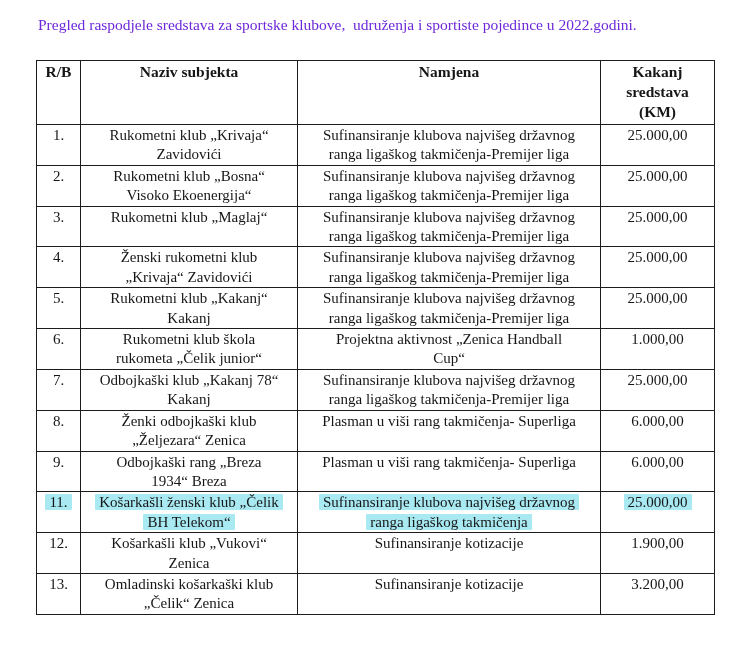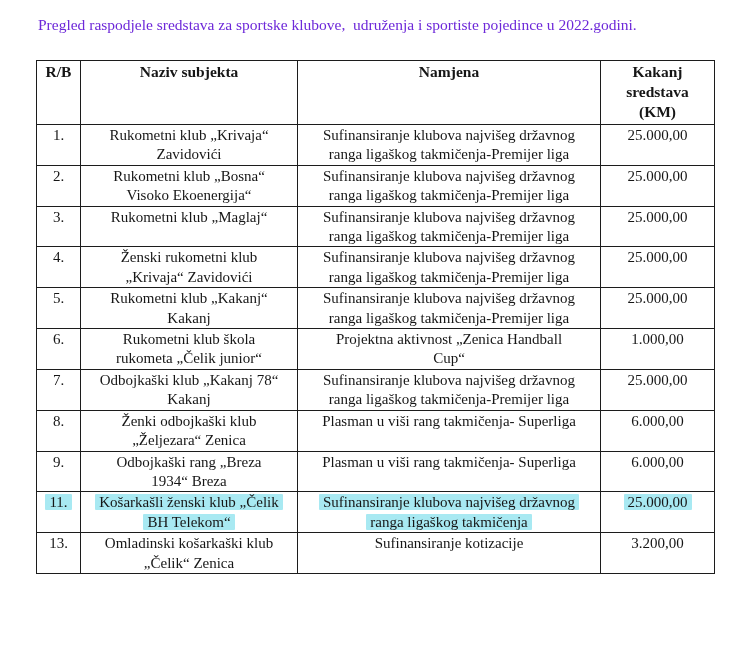--- a/index.html
+++ b/index.html
@@ -236,20 +236,35 @@
           <td>
             <span class="cell-line"><span class="hl">Sufinansiranje klubova najvišeg državnog</span></span>
             <span class="cell-line"><span class="hl">ranga ligaškog takmičenja</span></span>
           </td>
           <td>
             <span class="cell-line"><span class="hl">25.000,00</span></span>
           </td>
         </tr>
         <tr>
           <td>
+            <span class="cell-line"><span>12.</span></span>
+          </td>
+          <td>
+            <span class="cell-line"><span>Košarkašli klub „Vukovi“</span></span>
+            <span class="cell-line"><span>Zenica</span></span>
+          </td>
+          <td>
+            <span class="cell-line"><span>Sufinansiranje kotizacije</span></span>
+          </td>
+          <td>
+            <span class="cell-line"><span>1.900,00</span></span>
+          </td>
+        </tr>
+        <tr>
+          <td>
             <span class="cell-line"><span>13.</span></span>
           </td>
           <td>
             <span class="cell-line"><span>Omladinski košarkaški klub</span></span>
             <span class="cell-line"><span>„Čelik“ Zenica</span></span>
           </td>
           <td>
             <span class="cell-line"><span>Sufinansiranje kotizacije</span></span>
           </td>
           <td>

